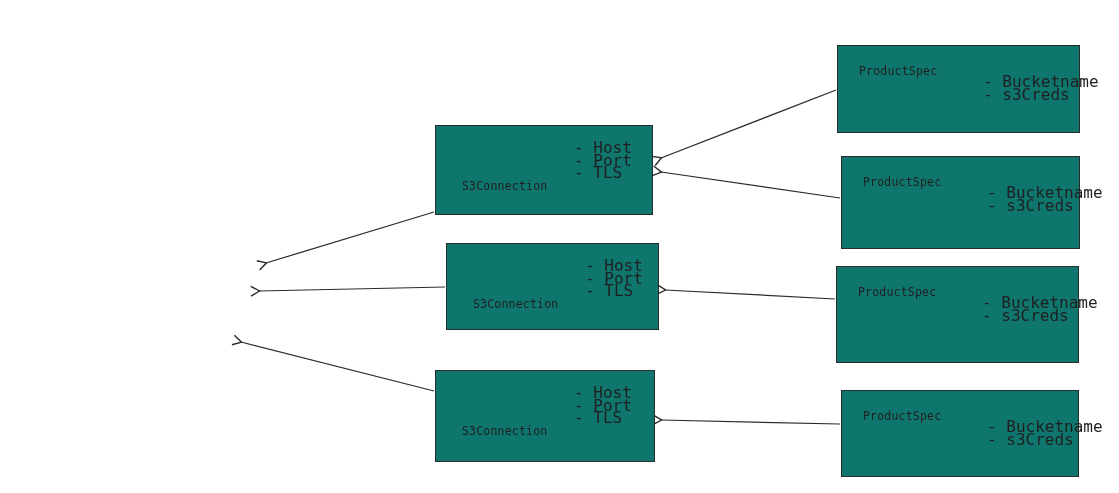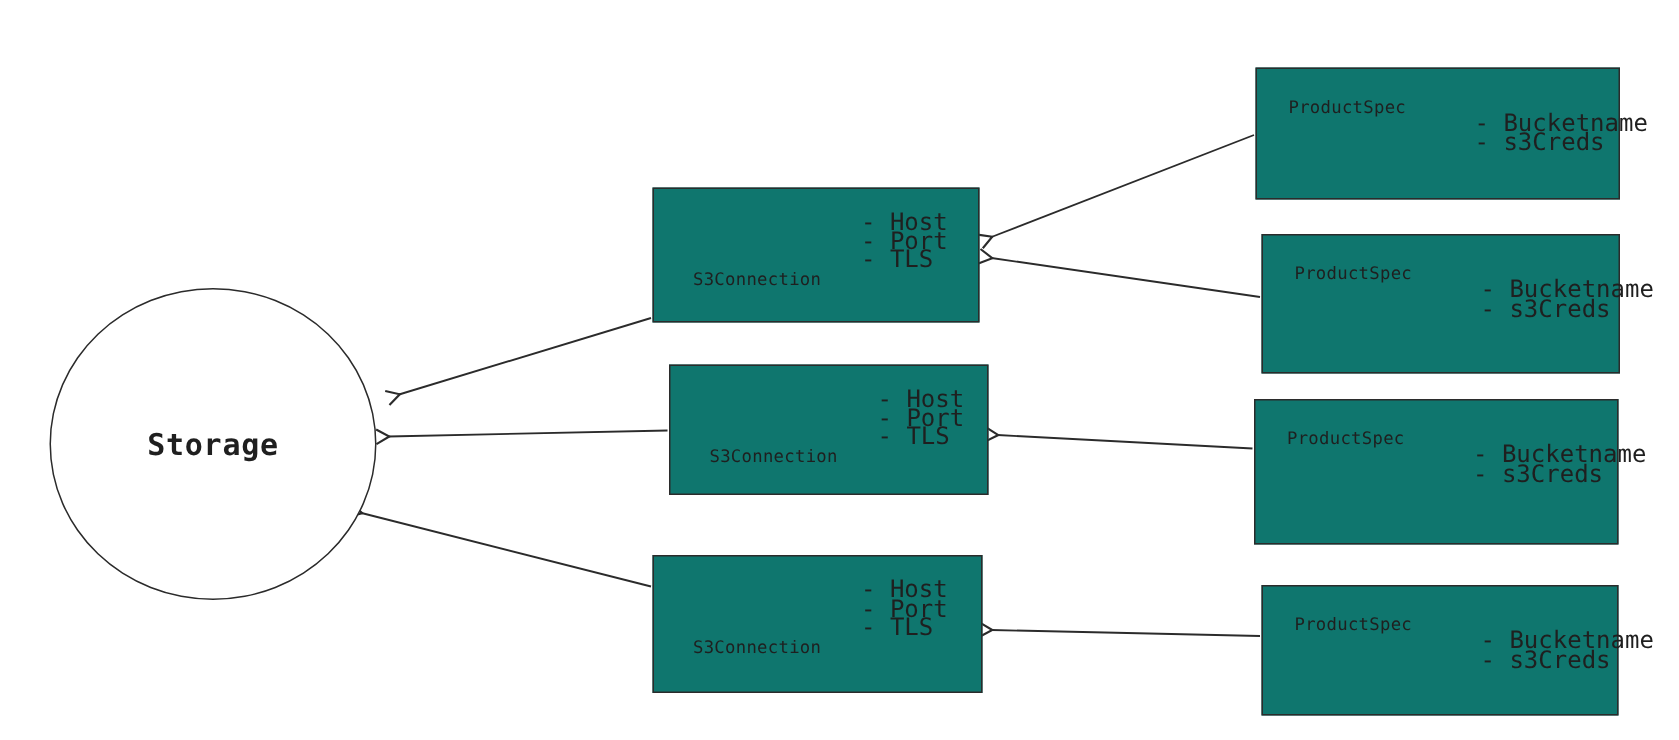--- a/index.html
+++ b/index.html
@@ -88,23 +88,20 @@
       <line x1="836" y1="90" x2="661" y2="158" marker-end="url(#arrowhead)"></line>
       <line x1="840" y1="198" x2="661" y2="172" marker-end="url(#arrowhead)"></line>
       <line x1="835" y1="299" x2="665" y2="290" marker-end="url(#arrowhead)"></line>
       <line x1="840" y1="424" x2="661" y2="420" marker-end="url(#arrowhead)"></line>
       <line x1="434" y1="212" x2="266" y2="263" marker-end="url(#arrowhead)"></line>
       <line x1="445" y1="287" x2="259" y2="291" marker-end="url(#arrowhead)"></line>
       <line x1="434" y1="391" x2="241" y2="342" marker-end="url(#arrowhead)"></line>
     </g>
   </svg>
 
-  <div class="storage-circle">
-    <span class="storage-label">Storage</span>
-  </div>
 
   <div class="node-box s3 s3-1">
     <span class="box-label">S3Connection</span>
     <div class="attrs">
       <div>- Host</div>
       <div>- Port</div>
       <div>- TLS</div>
     </div>
   </div>
 

